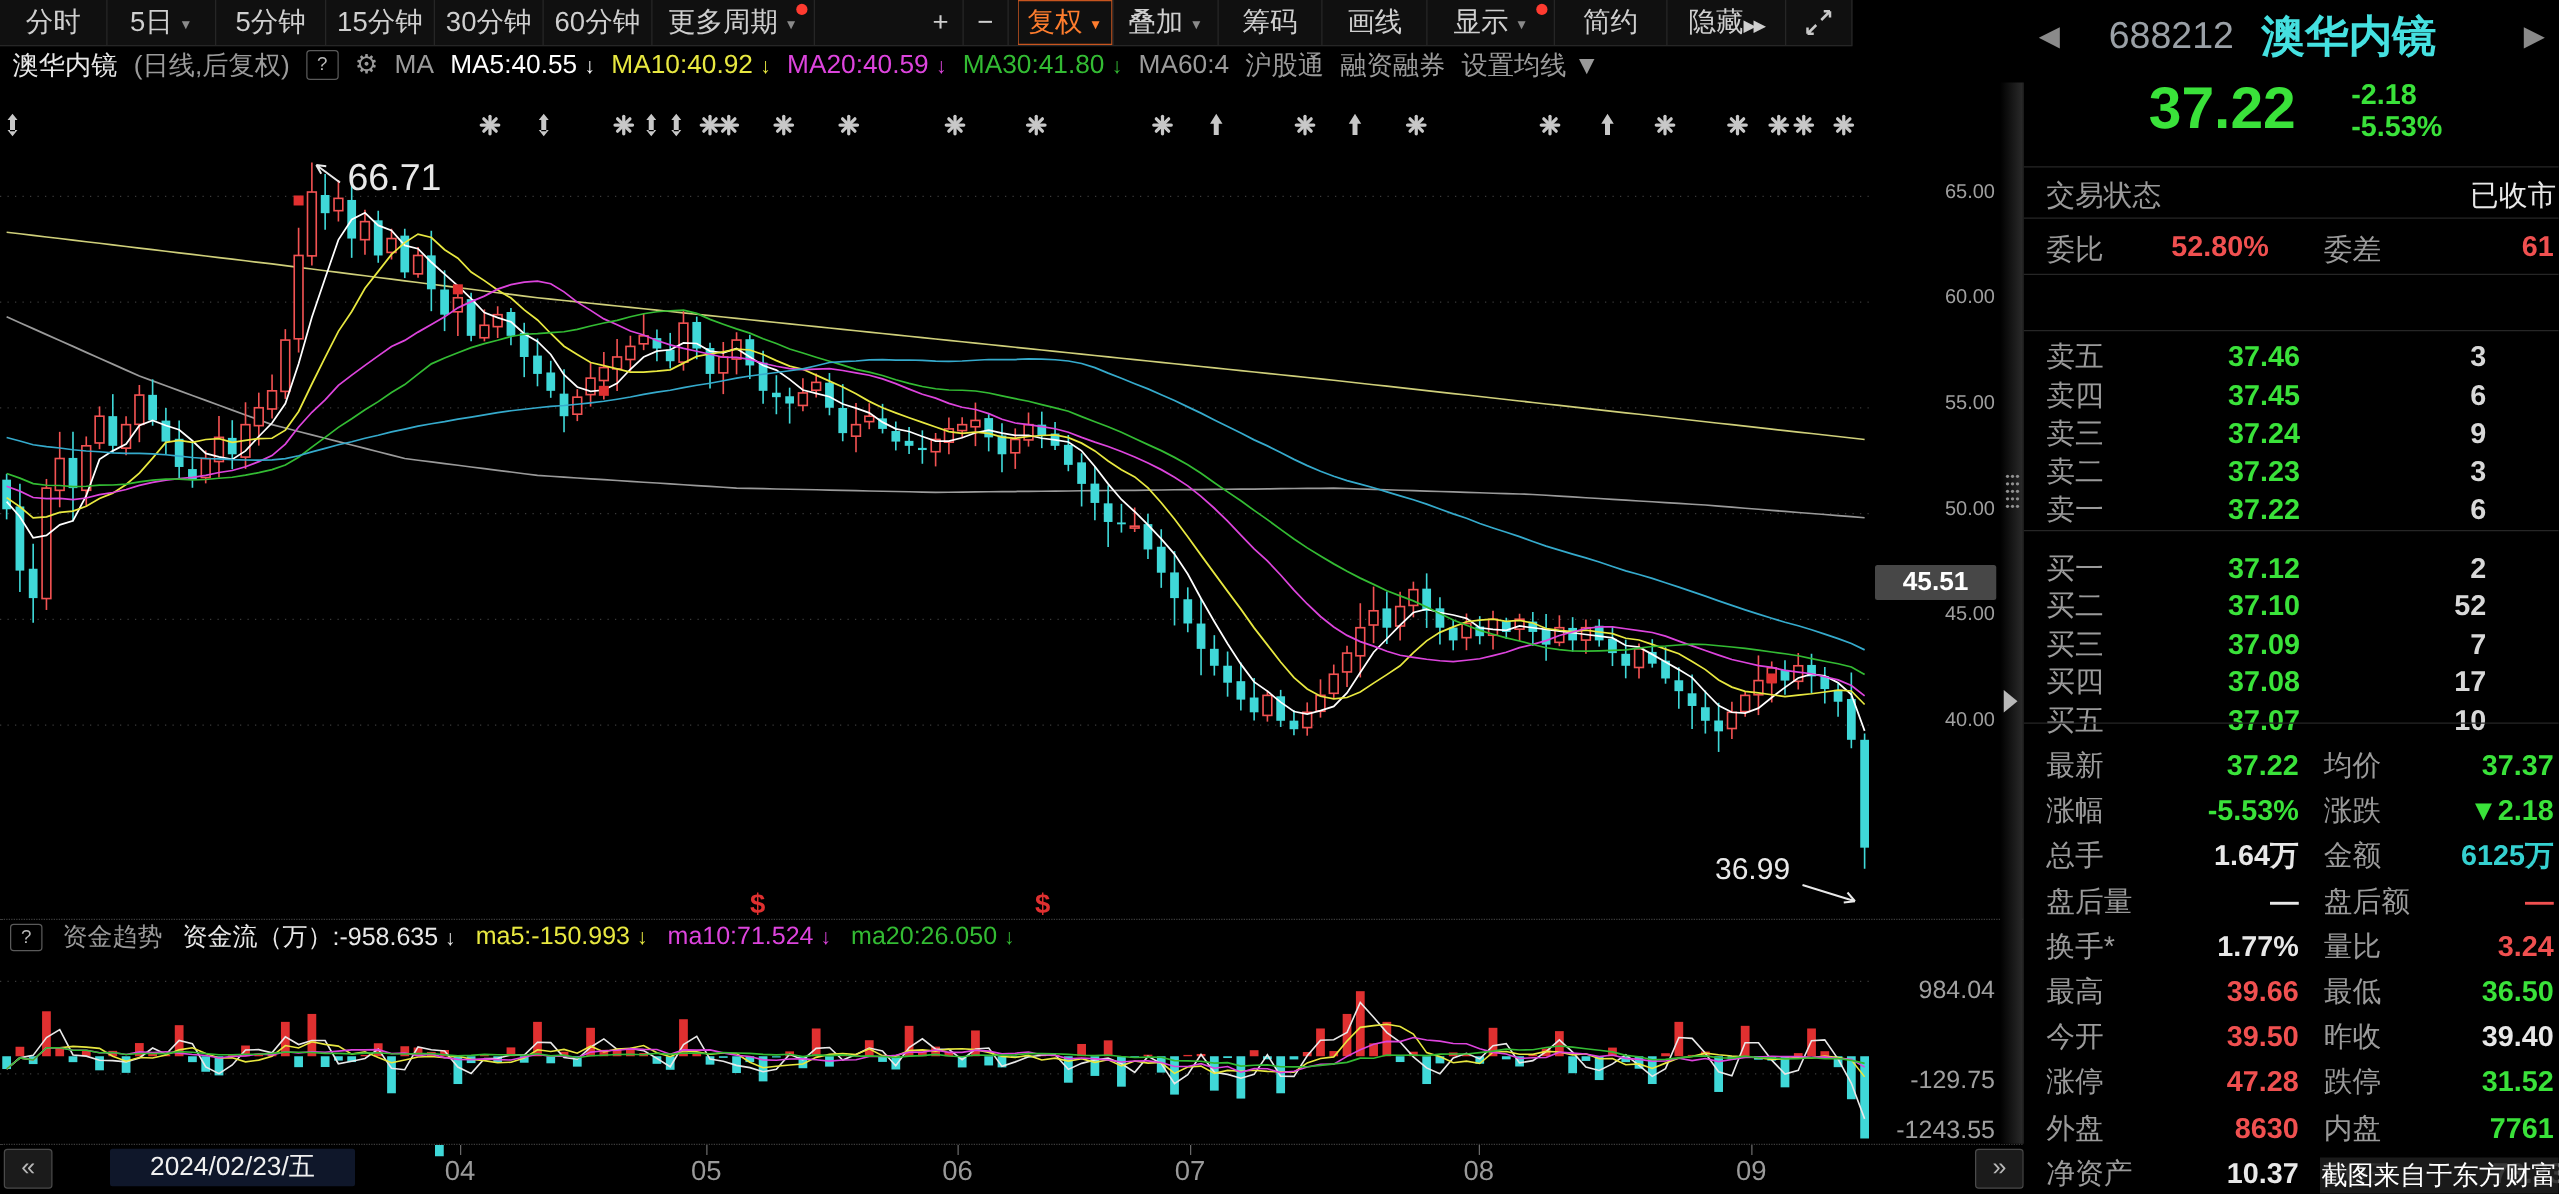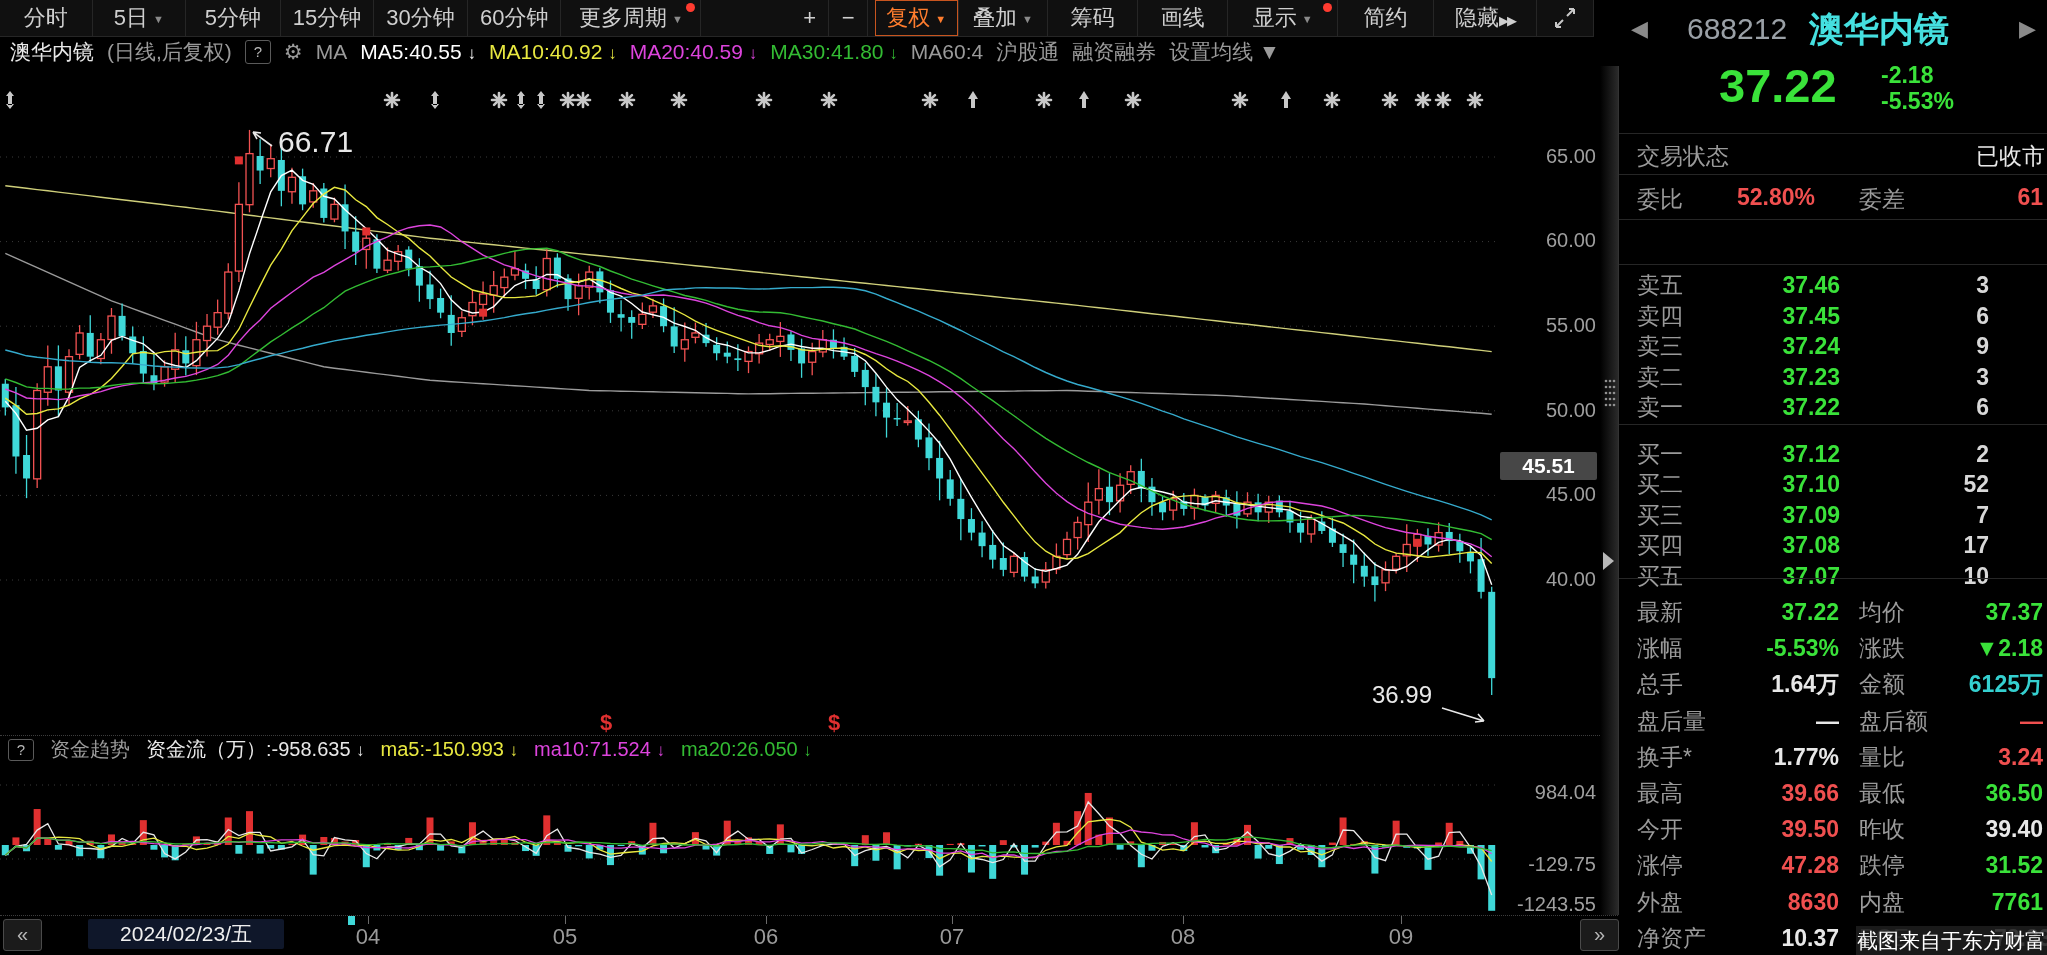--- a/index.html
+++ b/index.html
@@ -1,39 +1,39 @@
 <!DOCTYPE html>
 <html><head>
 <meta charset="utf-8">
 <style>
   html,body{margin:0;padding:0;background:#000;overflow:hidden;}
   #root{position:relative;width:2047px;height:955px;background:#000;
         font-family:"Liberation Sans","DejaVu Sans",sans-serif;color:#d0d0d0;}
   .abs{position:absolute;}
   
-  #toolbar{left:0;top:0;width:1594px;height:36px;background:#101010;border-bottom:1px solid #262626;display:flex;}
+  #toolbar{left:0;top:0;width:1482px;height:36px;background:#101010;border-bottom:1px solid #262626;display:flex;}
   .tb-btn{position:relative;height:36px;line-height:36px;text-align:center;font-size:22px;color:#cfcfcf;
           border-right:1px solid #262626;box-sizing:border-box;cursor:pointer;white-space:nowrap;}
   .tb-btn .caret{font-size:11px;color:#8a8a8a;margin-left:5px;vertical-align:2px;}
   .tb-btn .dot{position:absolute;top:3px;right:5px;width:9px;height:9px;border-radius:50%;background:#ff3b30;}
   .tb-btn.active{color:#ff7d2e;box-shadow:inset 0 0 0 1px #c8551f;}
   .tb-btn.active .caret{color:#ff7d2e;}
   .tb-spacer{border-right:none;}
   .chev{font-size:13px;letter-spacing:-2px;color:#cfcfcf;}
   
   #chart-header{left:0;top:37px;width:1618px;height:29px;display:flex;align-items:center;gap:13px;padding-left:10px;font-size:21px;}
   .hd-name{color:#e8e8e8;}
   .hd-mode{color:#9a9a9a;}
   .hd-box{width:24px;height:22px;border:1px solid #5a5a5a;border-radius:3px;color:#b8b8b8;font-size:15px;line-height:22px;text-align:center;}
   .hd-gear{color:#9a9a9a;font-size:21px;}
   .hd-gray{color:#9a9a9a;}
   .ma-val{white-space:nowrap;}
   .dn{font-size:17px;}
   
-  .ylab{position:absolute;left:1500px;width:96px;text-align:right;font-size:20px;color:#9f9f9f;}
+  .ylab{position:absolute;left:1500px;width:96px;text-align:right;font-size:16px;color:#9f9f9f;}
   .badge{position:absolute;left:1500px;width:97px;height:28px;background:#474747;color:#fff;
          font-size:21px;font-weight:bold;text-align:center;line-height:28px;border-radius:2px;}
   .ind-lab{position:absolute;left:1488px;width:108px;text-align:right;font-size:20px;color:#9f9f9f;}
   
   #ind-header{left:0;top:735px;width:1618px;height:27px;border-top:1px dotted #3d3d3d;display:flex;align-items:center;gap:16px;padding-left:8px;font-size:20px;}
   .ind-btns{position:absolute;right:131px;top:736px;display:flex;gap:22px;align-items:center;font-size:20px;color:#b0b0b0;}
   .x-box{width:26px;height:24px;border:1px solid #666;color:#bbb;text-align:center;line-height:24px;font-size:16px;border-radius:2px;}
   
   #xaxis{left:0;top:915px;width:1618px;height:40px;border-top:1px dotted #3d3d3d;}
   .tick{position:absolute;top:0;width:1px;height:8px;background:#6a6a6a;}

